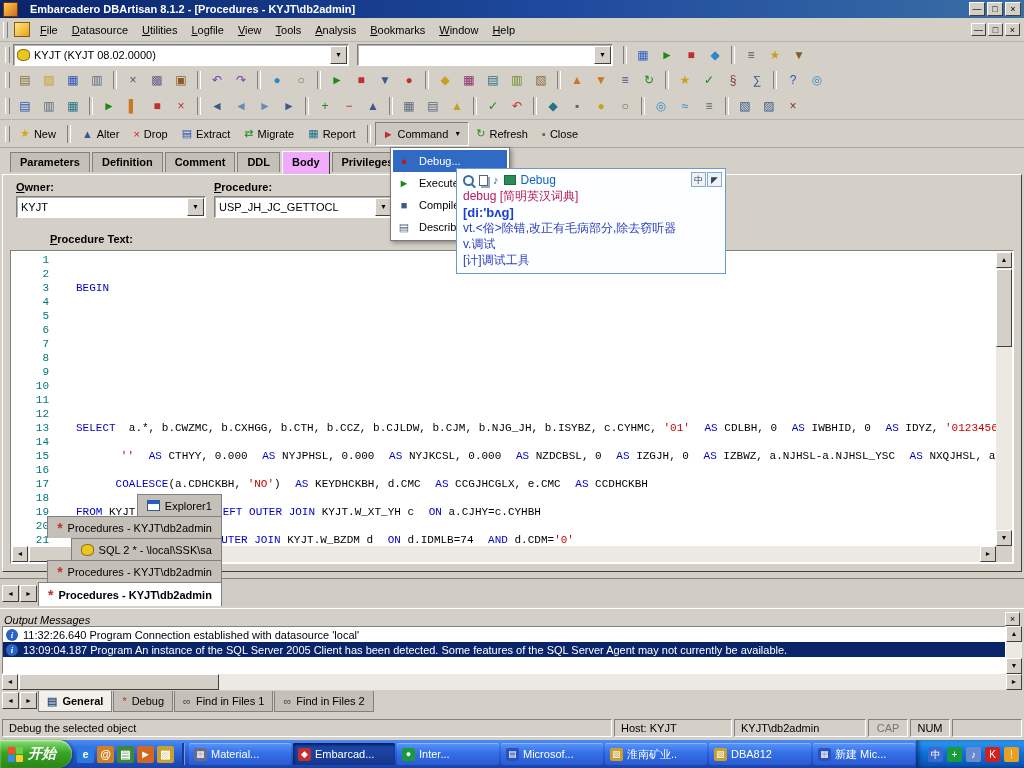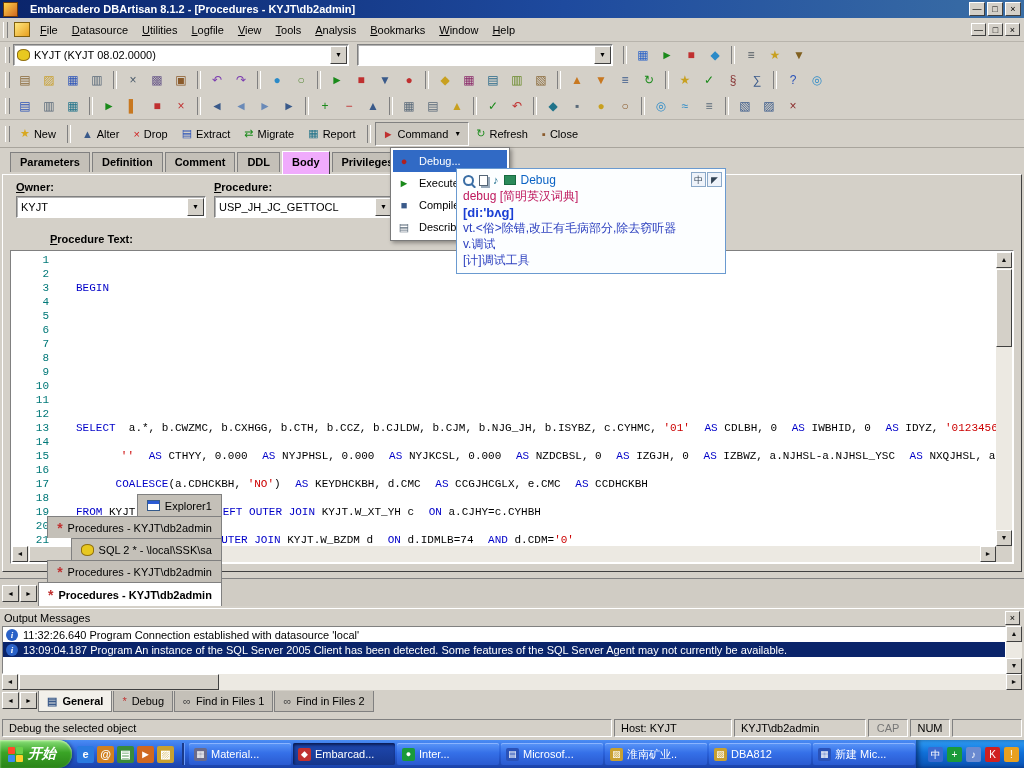--- a/index.html
+++ b/index.html
@@ -85,21 +85,21 @@
 
 .doctabs{position:absolute;left:0;top:578px;width:100%;height:28px;border-top:1px solid #808080;background:#d0ccc4;display:flex;align-items:flex-end;padding:0 0 0 2px;box-sizing:border-box;}
 .navbtn{width:17px;height:17px;background:#d4d0c8;border:1px solid;border-color:#fff #404040 #404040 #fff;font-size:7px;line-height:15px;text-align:center;margin:0 1px 4px 0;flex:none;box-sizing:border-box;}
 #doctab-items{display:flex;align-items:flex-end;flex-direction:column;}
 .wtab{display:flex;align-items:center;gap:5px;padding:2px 9px;border:1px solid #808080;border-bottom:none;background:#c4c0b8;height:17px;margin-right:1px;white-space:nowrap;}
 .wtab.active{background:#fff;font-weight:bold;height:19px;}
 .ticon-window{width:11px;height:9px;border:1px solid #345a8a;background:#fff;box-shadow:inset 0 3px 0 #2a5ad4;flex:none;}
 .ticon-proc{color:#c03030;font-weight:bold;font-size:14px;line-height:8px;flex:none;}
 .ticon-db{width:11px;height:10px;background:#e8c820;border:1px solid #907010;border-radius:50%/38%;flex:none;}
 
-.outhdr{position:absolute;left:0;top:608px;width:100%;height:18px;background:#d4d0c8;border-top:1px solid #fff;display:flex;align-items:center;padding:0 4px;box-sizing:border-box;}
+.outhdr{position:absolute;left:0;top:608px;width:100%;height:18px;background:#d4d0c8;border-top:1px solid #fff;display:flex;align-items:flex-end;padding:0 4px;box-sizing:border-box;font-style:italic;}
 .xbtn{margin-left:auto;width:15px;height:14px;background:#d4d0c8;border:1px solid;border-color:#fff #404040 #404040 #fff;font-size:9px;line-height:12px;text-align:center;box-sizing:border-box;}
 .msgarea{position:absolute;left:2px;top:626px;width:1004px;height:48px;background:#fff;border:1px solid;border-color:#808080 #fff #fff #808080;box-sizing:border-box;overflow:hidden;}
 .msgsbv{position:absolute;right:2px;top:626px;width:16px;height:48px;background:#ece9e2;}
 .msgrow{height:15px;display:flex;align-items:center;gap:5px;padding-left:3px;white-space:nowrap;}
 .msgrow.hl{background:#0a246a;color:#fff;}
 .info-icon{width:12px;height:12px;border-radius:50%;background:#2a62c8;color:#fff;font-family:"Liberation Serif",serif;font-style:italic;font-weight:bold;font-size:9px;line-height:12px;text-align:center;flex:none;}
 .outhsb{position:absolute;left:2px;top:674px;width:1020px;height:16px;background:#ece9e2;}
 .outtabs{position:absolute;left:0;top:690px;width:100%;height:26px;display:flex;align-items:flex-start;padding:1px 0 0 2px;box-sizing:border-box;background:#d4d0c8;}
 .outtabs .navbtn{margin:1px 1px 0 0;}
 #otab-items{display:flex;}

